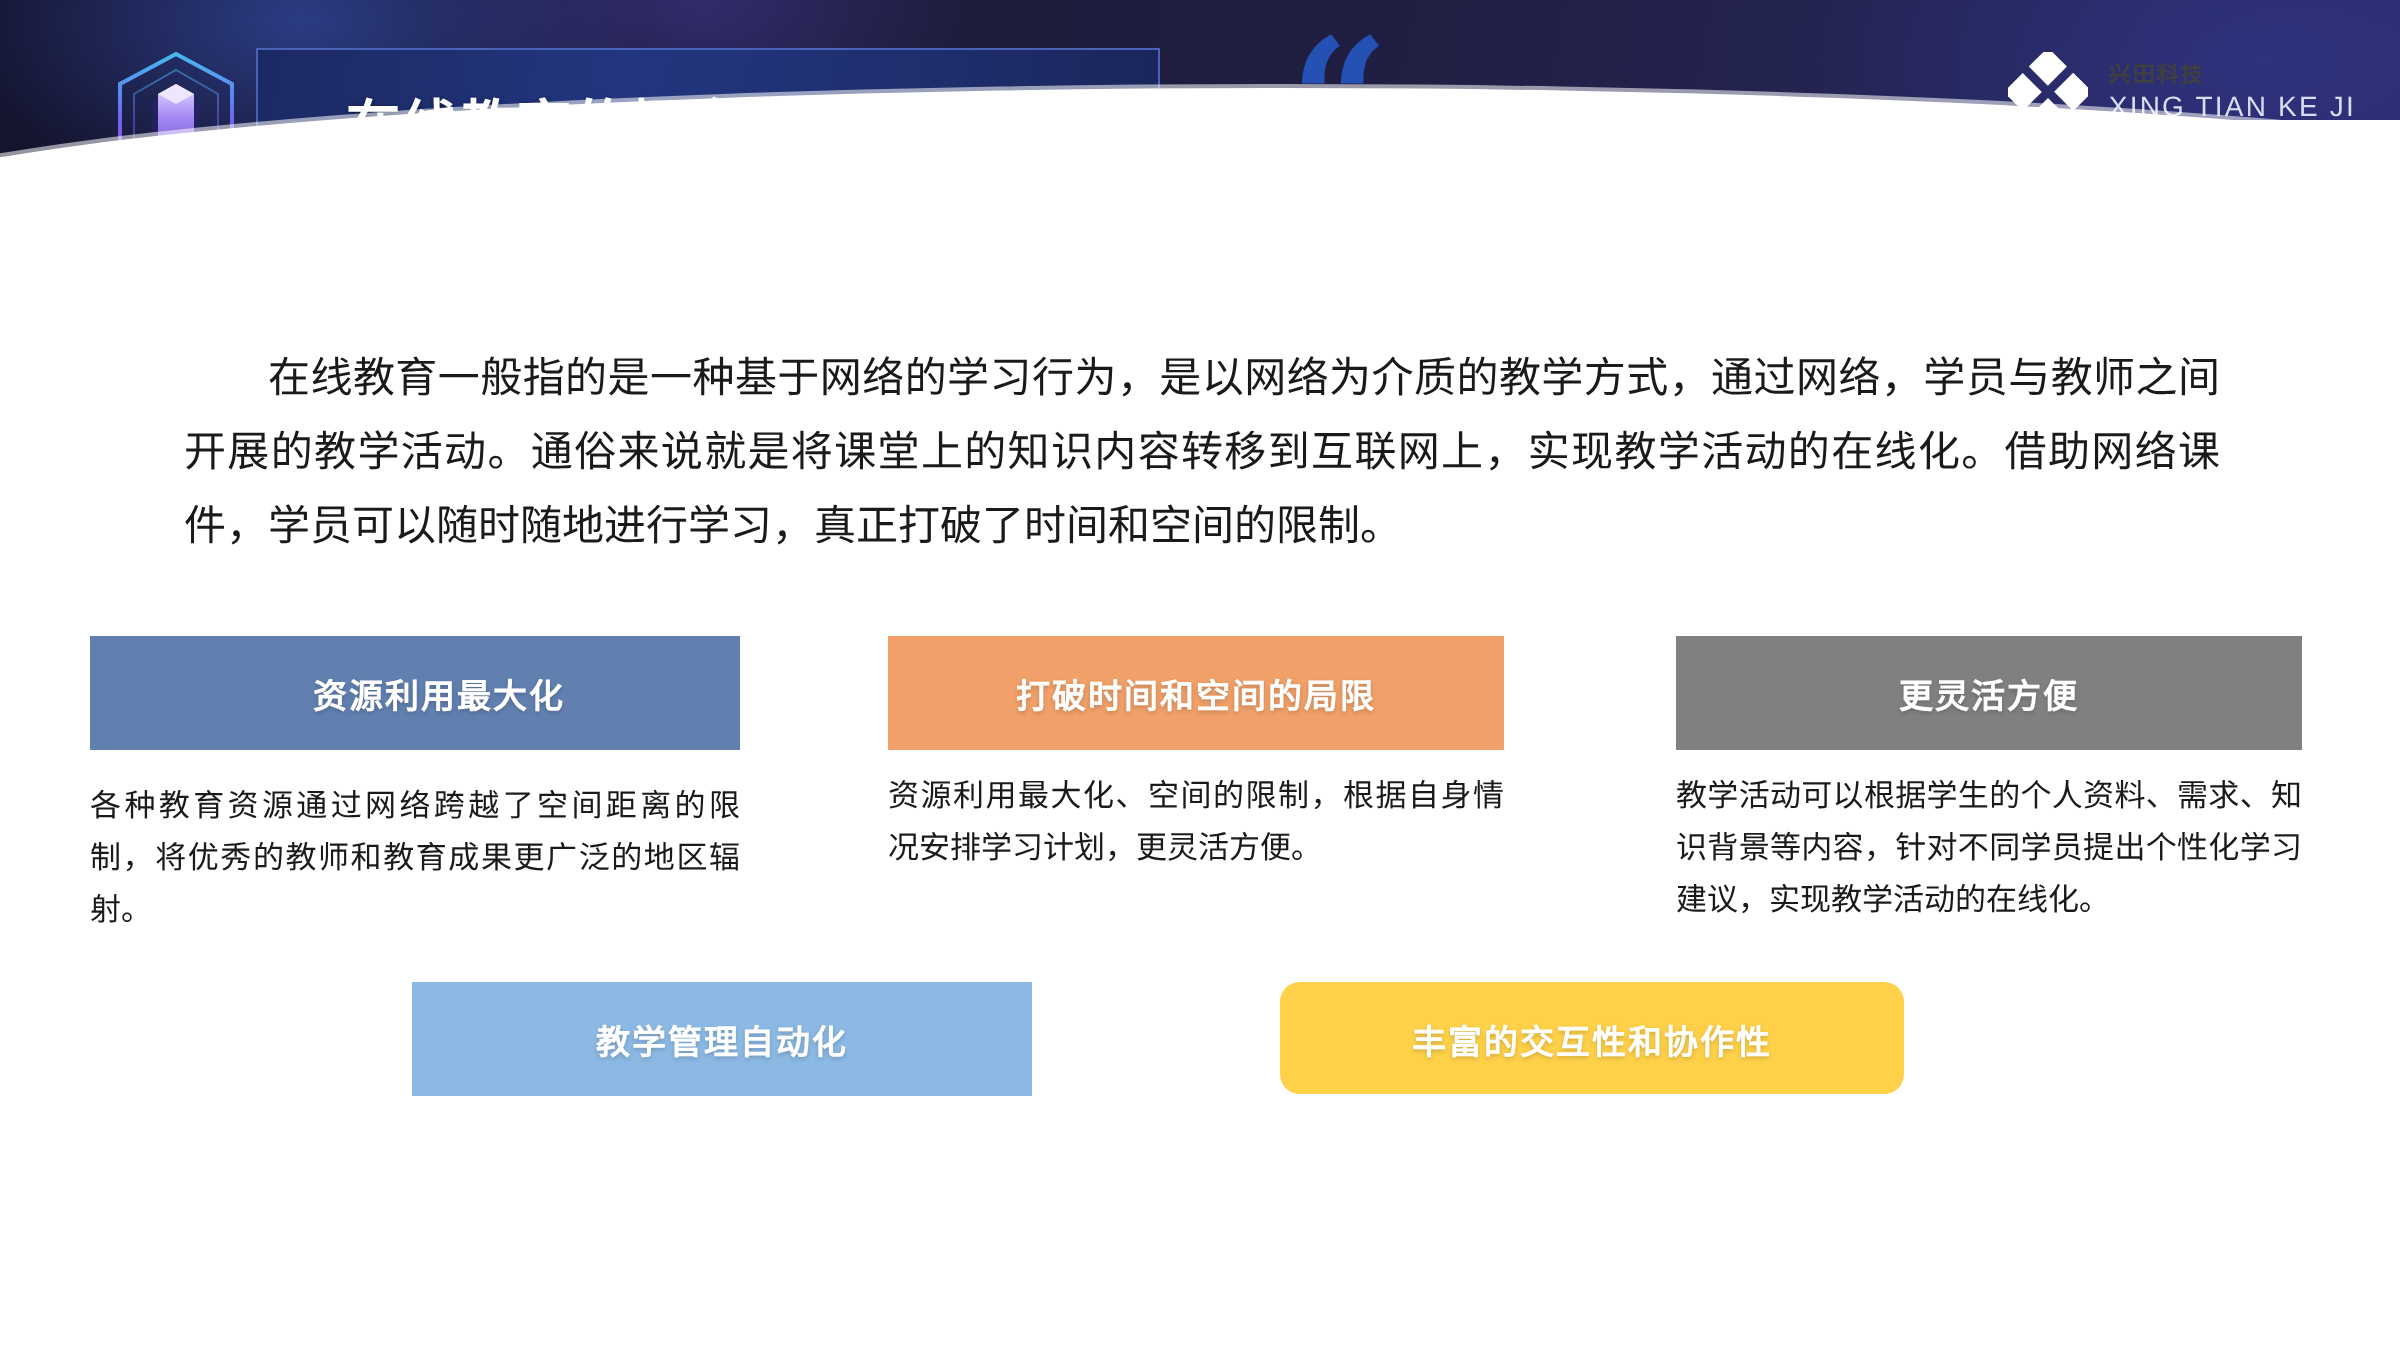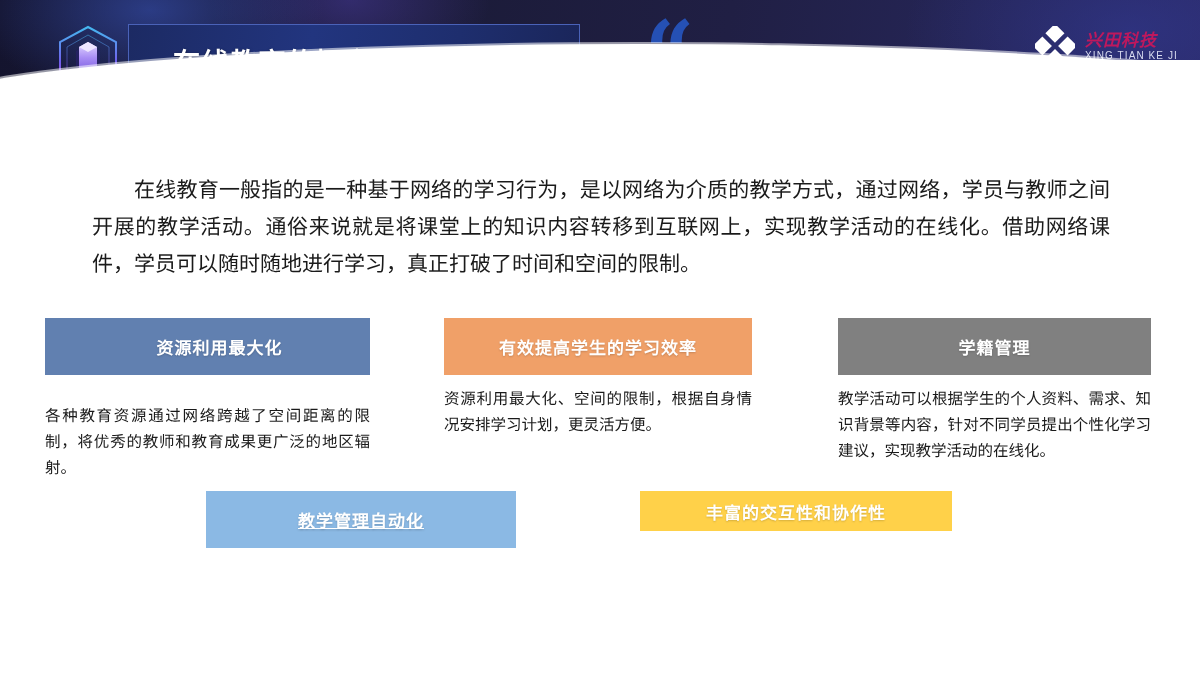--- a/index.html
+++ b/index.html
@@ -81,26 +81,25 @@
   }
 
   
   .brand {
     position: absolute; right: 22px; top: 26px;
     display: flex; align-items: center; gap: 10px;
   }
   .brand-mark { width: 40px; height: 40px; }
   .brand-text { display: flex; flex-direction: column; gap: 2px; }
   .brand-cn {
-    color: #be185d; font-size: 17px; font-weight: bold; letter-spacing: 1px;
+    color: #404040; font-size: 11px; font-weight: bold; letter-spacing: 1px;
     line-height: 1;
-    font-style: italic;
   }
   .brand-en {
-    color: #d9dcf0; font-size: 10px; letter-spacing: 1.1px; line-height: 1;
+    color: #d9dcf0; font-size: 14px; letter-spacing: 1.1px; line-height: 1;
   }
 
   
   .intro {
     position: absolute; left: 92px; top: 150px;
     width: 1018px;
     color: #1a1a1a;
     font-size: 21px;
     line-height: 37px;
     text-indent: 2em;
@@ -112,38 +111,38 @@
   .card-head {
     display: flex; align-items: center; justify-content: center;
     color: #ffffff;
     font-size: 17px;
     font-weight: bold;
     letter-spacing: 1px;
     text-shadow: 0 1px 2px rgba(0,0,0,0.18);
     box-sizing: border-box;
   }
   .card-body {
-    margin-top: 28px;
+    margin-top: 16px;
     color: #1a1a1a;
     font-size: 15.5px;
     line-height: 26px;
     text-align: justify;
   }
 
   
   .card-1 { left: 45px;  top: 318px; width: 325px; }
   .card-1 .card-head { height: 57px; }
   .card-2 { left: 444px; top: 318px; width: 308px; }
   .card-2 .card-head { height: 57px; }
   .card-3 { left: 838px; top: 318px; width: 313px; }
   .card-3 .card-head { height: 57px; }
   .card-4 { left: 206px; top: 491px; width: 310px; }
   .card-4 .card-head { height: 57px; }
   .card-5 { left: 640px; top: 491px; width: 312px; }
-  .card-5 .card-head { height: 40px; }
+  .card-5 .card-head { height: 56px; border-radius: 10px; }
   .card-2 .card-body, .card-3 .card-body { margin-top: 11px; }
   .card-4 .card-body { width: 322px; margin-left: -8px; }
   .card-5 .card-body { width: 322px; margin-left: -8px; }
 </style>
 </head>
 <body>
 
 <div class="header">
   <div class="header-bg"></div>
 
@@ -196,28 +195,28 @@
 </div>
 
 <p class="intro">在线教育一般指的是一种基于网络的学习行为，是以网络为介质的教学方式，通过网络，学员与教师之间开展的教学活动。通俗来说就是将课堂上的知识内容转移到互联网上，实现教学活动的在线化。借助网络课件，学员可以随时随地进行学习，真正打破了时间和空间的限制。</p>
 
 <div class="card card-1">
   <div class="card-head" style="background: rgb(97, 128, 176); padding-left: 24px;">资源利用最大化</div>
   <div class="card-body">各种教育资源通过网络跨越了空间距离的限制，将优秀的教师和教育成果更广泛的地区辐射。</div>
 </div>
 
 <div class="card card-2">
-  <div class="card-head" style="background: rgb(240, 160, 104);">有效提高学生的学习效率</div>
+  <div class="card-head" style="background: rgb(240, 160, 104);">打破时间和空间的局限</div>
   <div class="card-body">资源利用最大化、空间的限制，根据自身情况安排学习计划，更灵活方便。</div>
 </div>
 
 <div class="card card-3">
-  <div class="card-head" style="background: rgb(128, 128, 128);">学籍管理</div>
+  <div class="card-head" style="background: rgb(128, 128, 128);">更灵活方便</div>
   <div class="card-body">教学活动可以根据学生的个人资料、需求、知识背景等内容，针对不同学员提出个性化学习建议，实现教学活动的在线化。</div>
 </div>
 
 <div class="card card-4">
-  <div class="card-head" style="background: rgb(139, 185, 228); text-decoration: underline;">教学管理自动化</div>
+  <div class="card-head" style="background: rgb(139, 185, 228);">教学管理自动化</div>
 </div>
 
 <div class="card card-5">
   <div class="card-head" style="background: rgb(255, 209, 73);">丰富的交互性和协作性</div>
 </div>
 
 </body></html>

